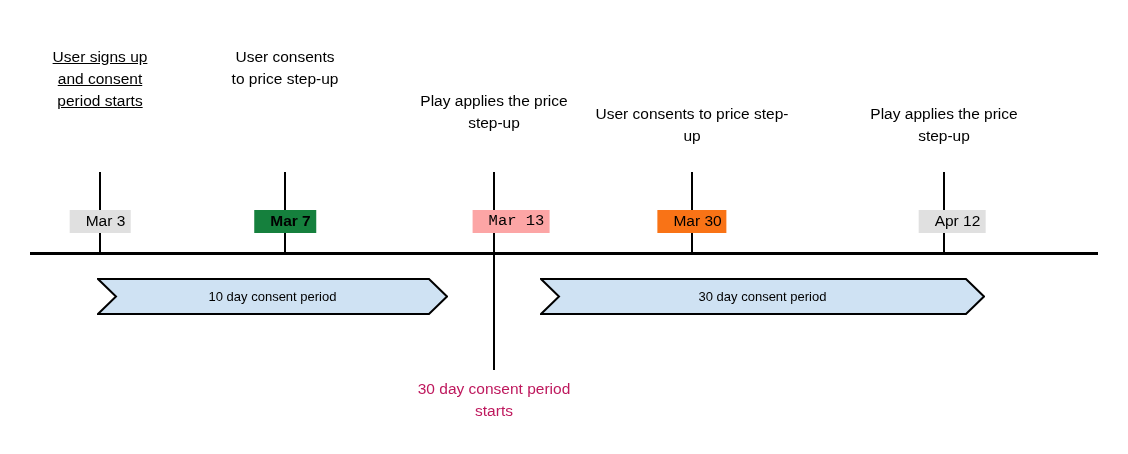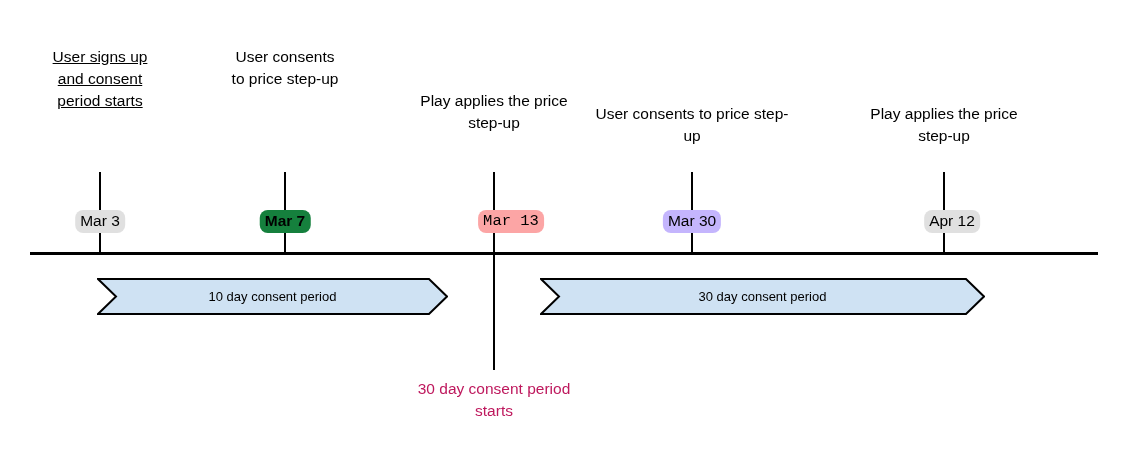--- a/index.html
+++ b/index.html
@@ -46,23 +46,22 @@
     background:#000000;
     transform:translateX(-50%);
   }
   .date-chip{
     position:absolute;
     transform:translateX(-50%);
     background:#e0e0e0;
     color:#000000;
     font-size:15.5px;
     line-height:20px;
-    padding:1px 5px 2px 5px;
+    padding:1px 5px 2px 16px;
     white-space:nowrap;
-    border-radius:8px;
   }
   .below-caption{
     position:absolute;
     transform:translateX(-50%);
     text-align:center;
     font-size:15.5px;
     line-height:22px;
     color:#be185d;
   }
 
@@ -106,21 +105,21 @@
       </div>
       <div class="event" style="left: 494px;">
         <div class="event-caption" style="width: 180px; top: 90px; left: 0px;">Play applies the price step-up</div>
         <div class="leader" style="left: 0px; top: 172px; height: 198px; background: rgb(0, 0, 0);"></div>
         <div class="date-chip" style="left: 17px; top: 210px; background: #fca5a5; font-family: Liberation Mono, monospace;">Mar 13</div>
         <div class="below-caption" style="width: 180px; top: 378px; left: 0px;">30 day consent period starts</div>
       </div>
       <div class="event" style="left: 692px;">
         <div class="event-caption" style="width: 200px; top: 103px; left: 0px;">User consents to price step-up</div>
         <div class="leader" style="left: 0px; top: 172px; height: 80px; background: rgb(0, 0, 0);"></div>
-        <div class="date-chip" style="left: 0px; top: 210px; background: #c4b5fd;">Mar 30</div>
+        <div class="date-chip" style="left: 0px; top: 210px; background: #f97316;">Mar 30</div>
       </div>
       <div class="event" style="left: 944px;">
         <div class="event-caption" style="width: 170px; top: 103px; left: 0px;">Play applies the price step-up</div>
         <div class="leader" style="left: 0px; top: 172px; height: 80px; background: rgb(0, 0, 0);"></div>
         <div class="date-chip" style="left: 8px; top: 210px; background: rgb(224, 224, 224);">Apr 12</div>
       </div>
     </div>
 
   <div id="periods-layer">
       <div class="period" style="left: 97px; top: 278px; width: 351px; height: 37px;">

